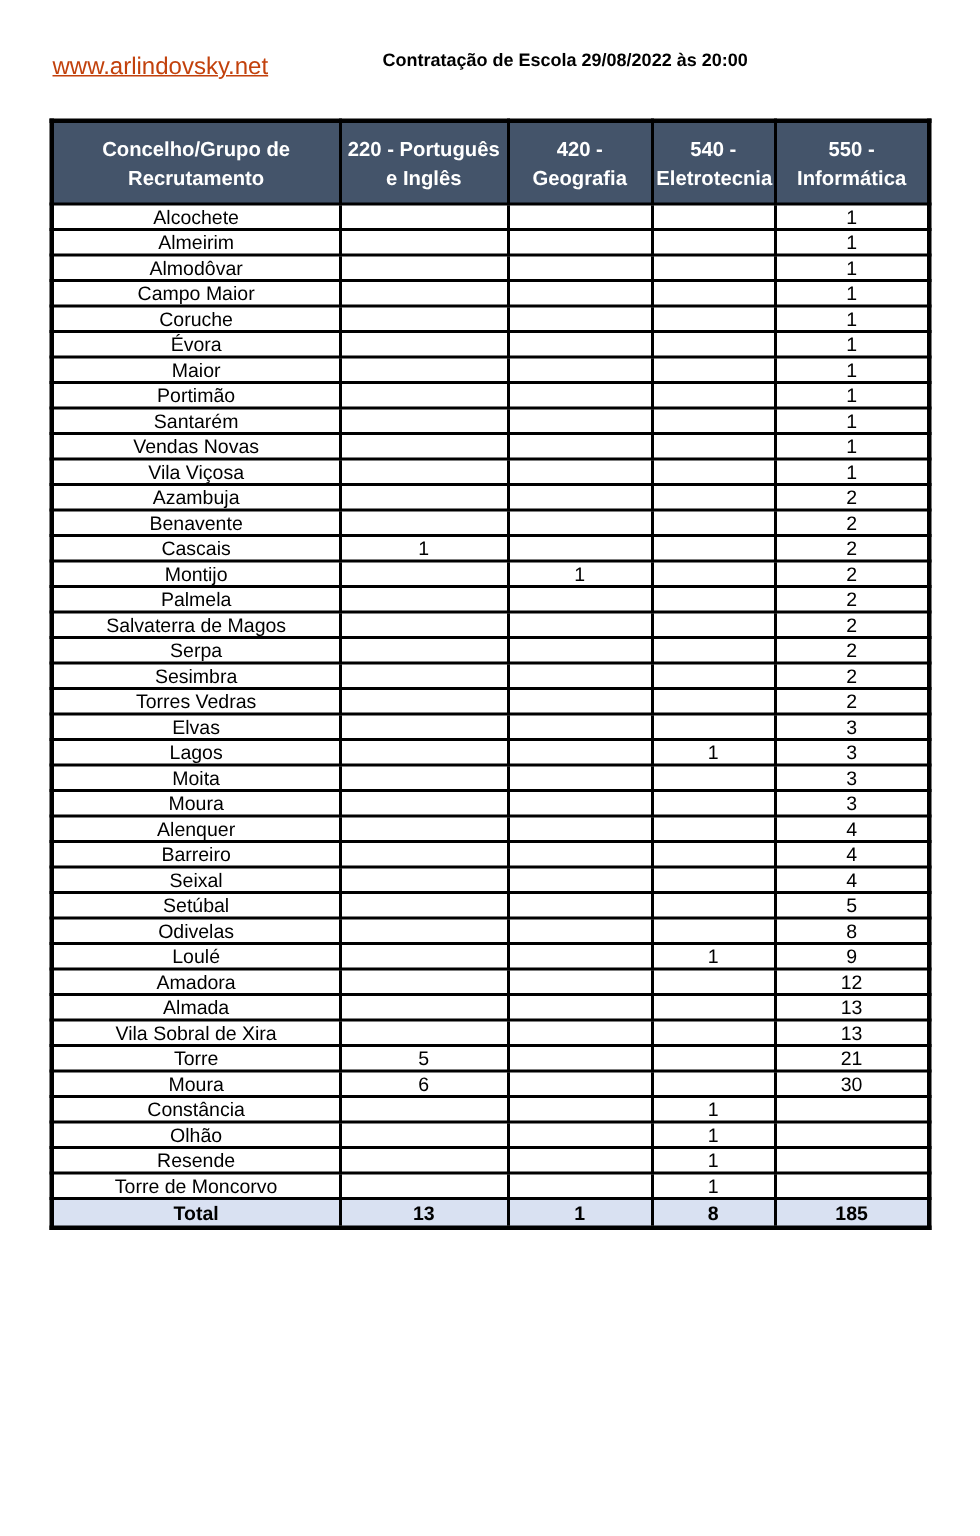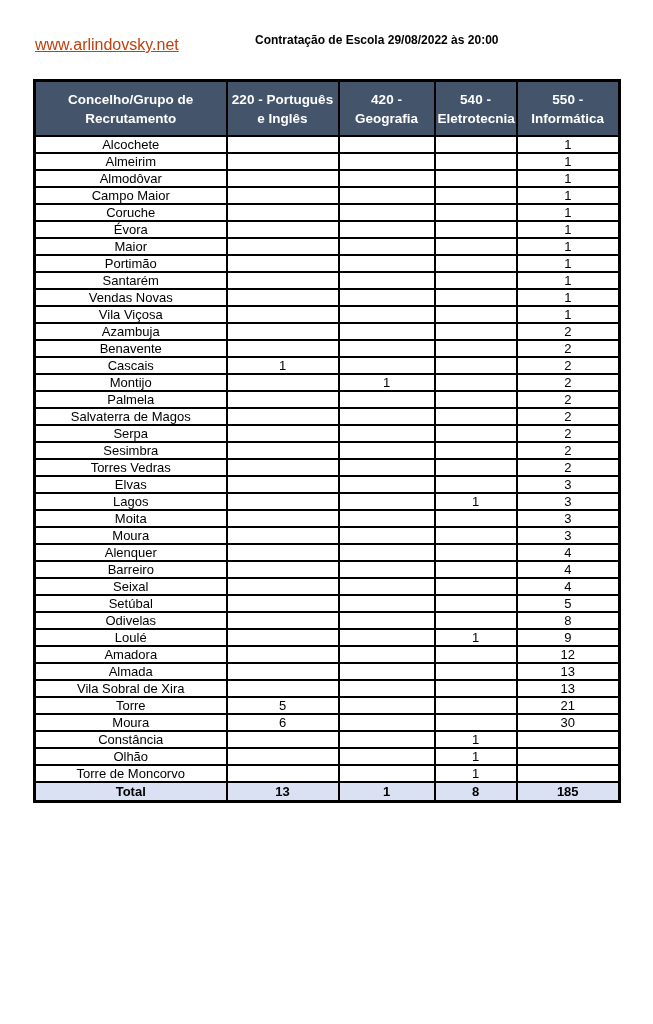--- a/index.html
+++ b/index.html
@@ -354,20 +354,27 @@
           <td></td>
         </tr>
         <tr>
           <td>Olhão</td>
           <td></td>
           <td></td>
           <td>1</td>
           <td></td>
         </tr>
         <tr>
+          <td>Resende</td>
+          <td></td>
+          <td></td>
+          <td>1</td>
+          <td></td>
+        </tr>
+        <tr>
           <td>Torre de Moncorvo</td>
           <td></td>
           <td></td>
           <td>1</td>
           <td></td>
         </tr>
       </tbody>
     <tfoot>
       <tr>
         <td>Total</td>

